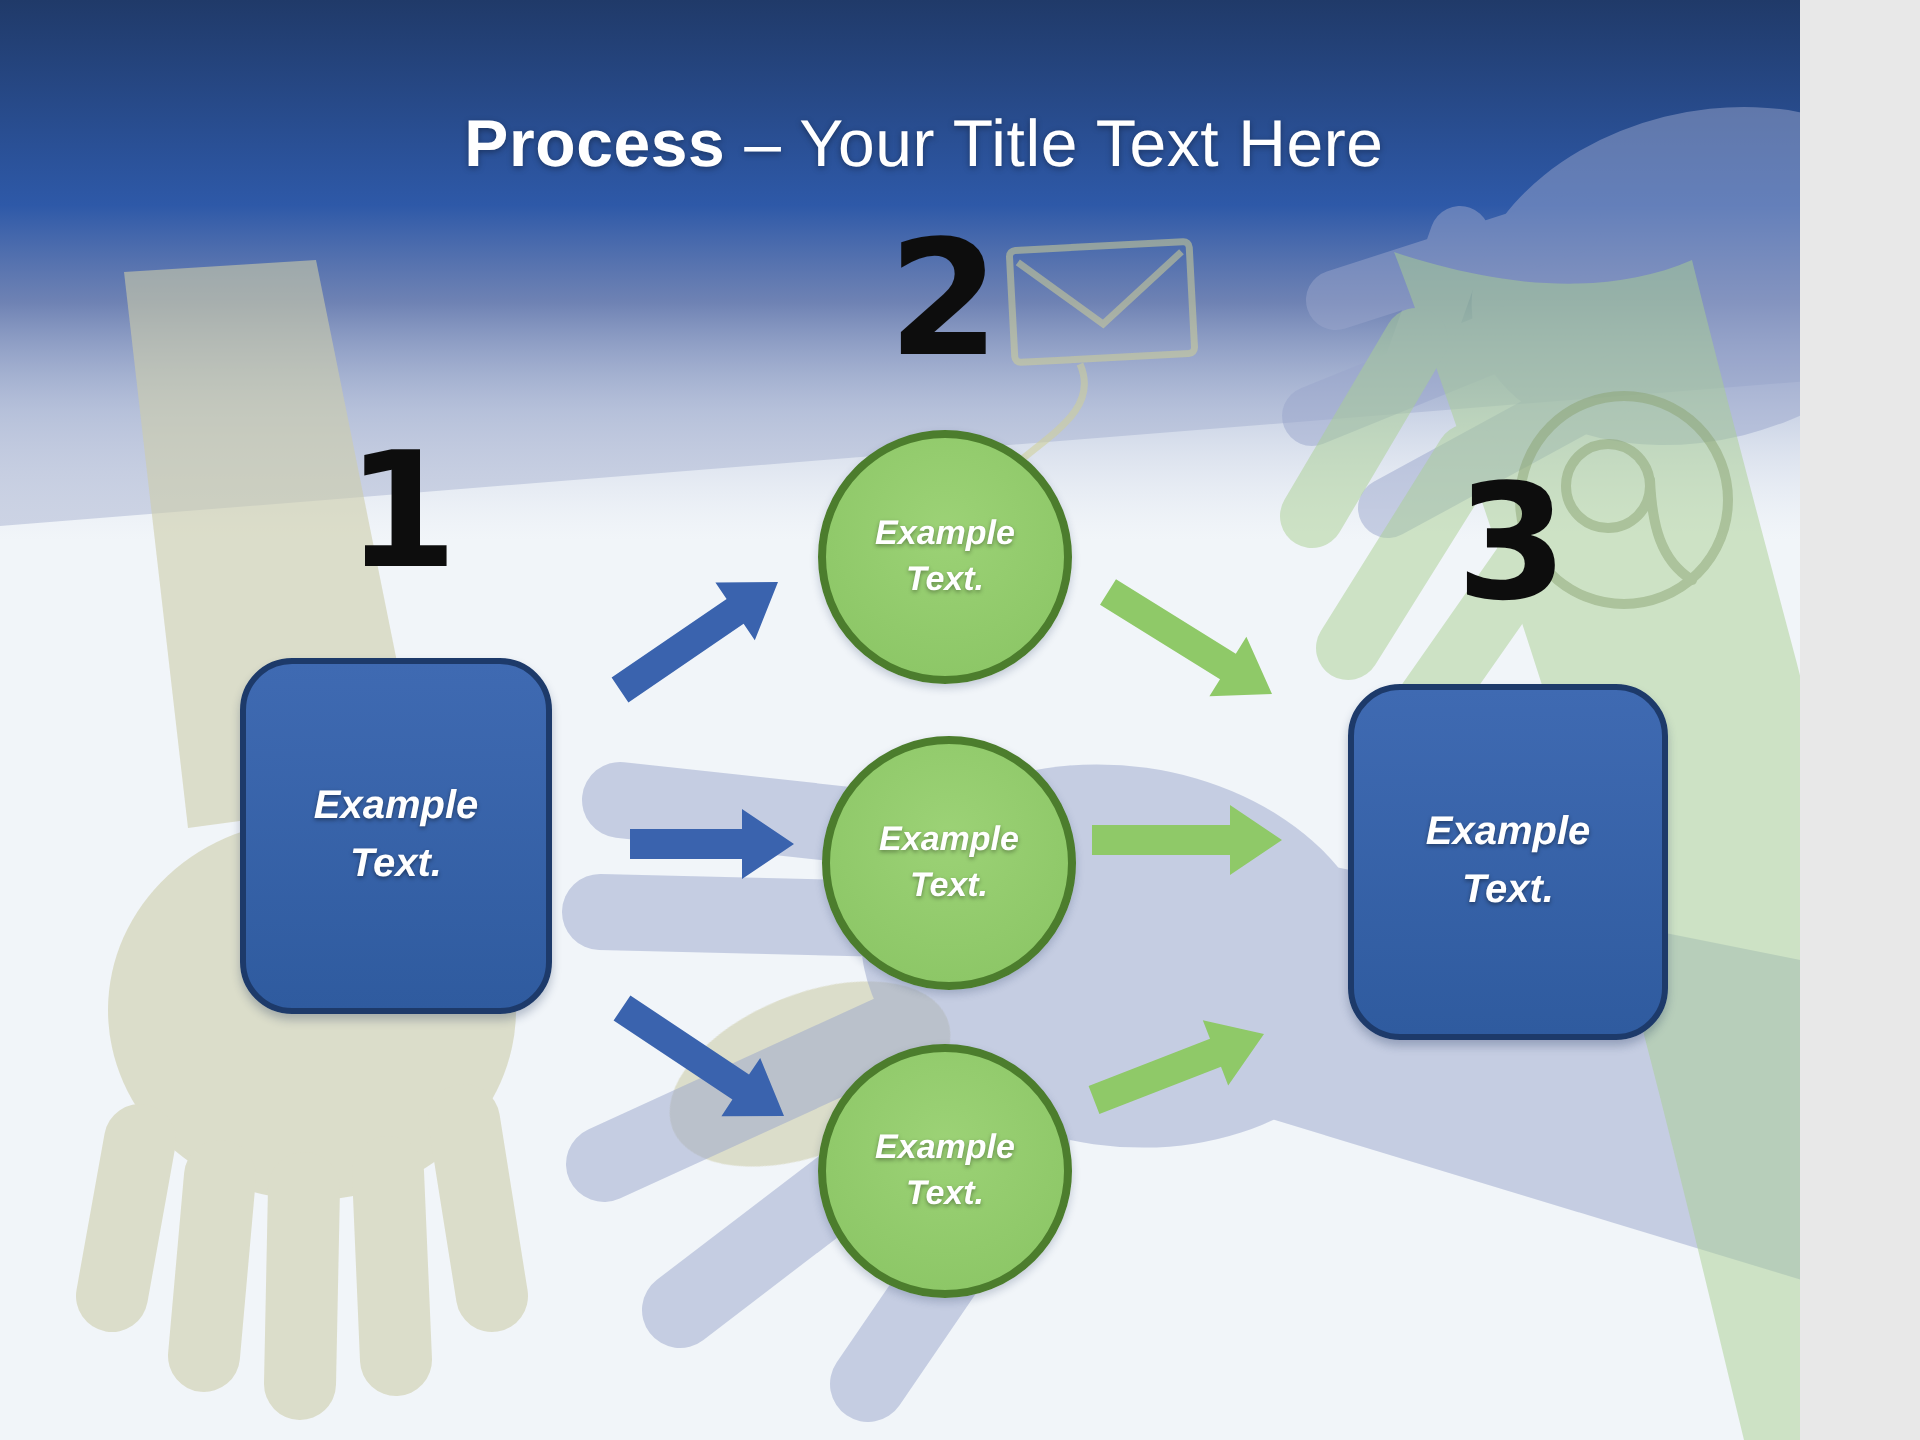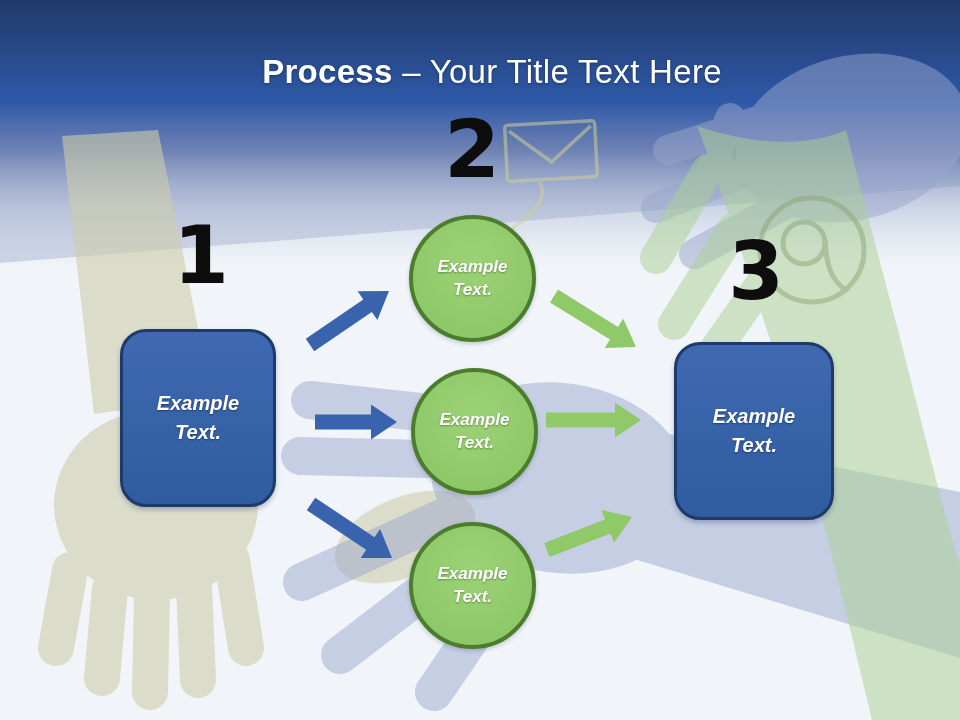--- a/index.html
+++ b/index.html
@@ -1,18 +1,18 @@
 <!DOCTYPE html>
 <html style="--header-top: #203a69; --header-mid: #2e59a8; --canvas-lavender: #ccd3e4; --page-white: #f1f5f9; --box-border: #1d3a6a; --box-fill: #2f5b9f; --box-fill-light: #3f6ab2; --circle-border: #4c7d2d; --circle-fill: #8dc767; --circle-fill-light: #9cd276; --arrow-blue: #3a63ae; --arrow-green: #8fc968; --title-text: #ffffff; --number-text: #0d0d0d; --hand-tan: #cecdaa; --hand-lavender: #9aa6cc; --hand-green: #a9cf92; --sketch-tan: #cfcf96; --sketch-green: #8aa272;"><head>
 <meta charset="utf-8">
 <style>
   html,body{margin:0;padding:0;background:#e8e8e8;}
   .canvas{
-    position:relative;width:960px;height:720px;overflow:hidden;
-    font-family:"Liberation Sans",sans-serif;background:var(--page-white,#f1f5f9);
+    position:relative;width:872px;height:720px;overflow:hidden;
+    font-family:"Liberation Sans",sans-serif;background:var(--page-white,#f1f5f9);padding-left:28px;
   }
   .bg{position:absolute;left:0;top:0;width:960px;height:720px;display:block;}
   .f-tan{fill:var(--hand-tan);}
   .f-lav{fill:var(--hand-lavender);}
   .f-grn{fill:var(--hand-green);}
   .s-tan{stroke:var(--hand-tan);fill:none;}
   .s-lav{stroke:var(--hand-lavender);fill:none;}
   .s-grn{stroke:var(--hand-green);fill:none;}
   .s-sketch{stroke:var(--sketch-tan);fill:none;}
   .s-sketch-g{stroke:var(--sketch-green);fill:none;}

